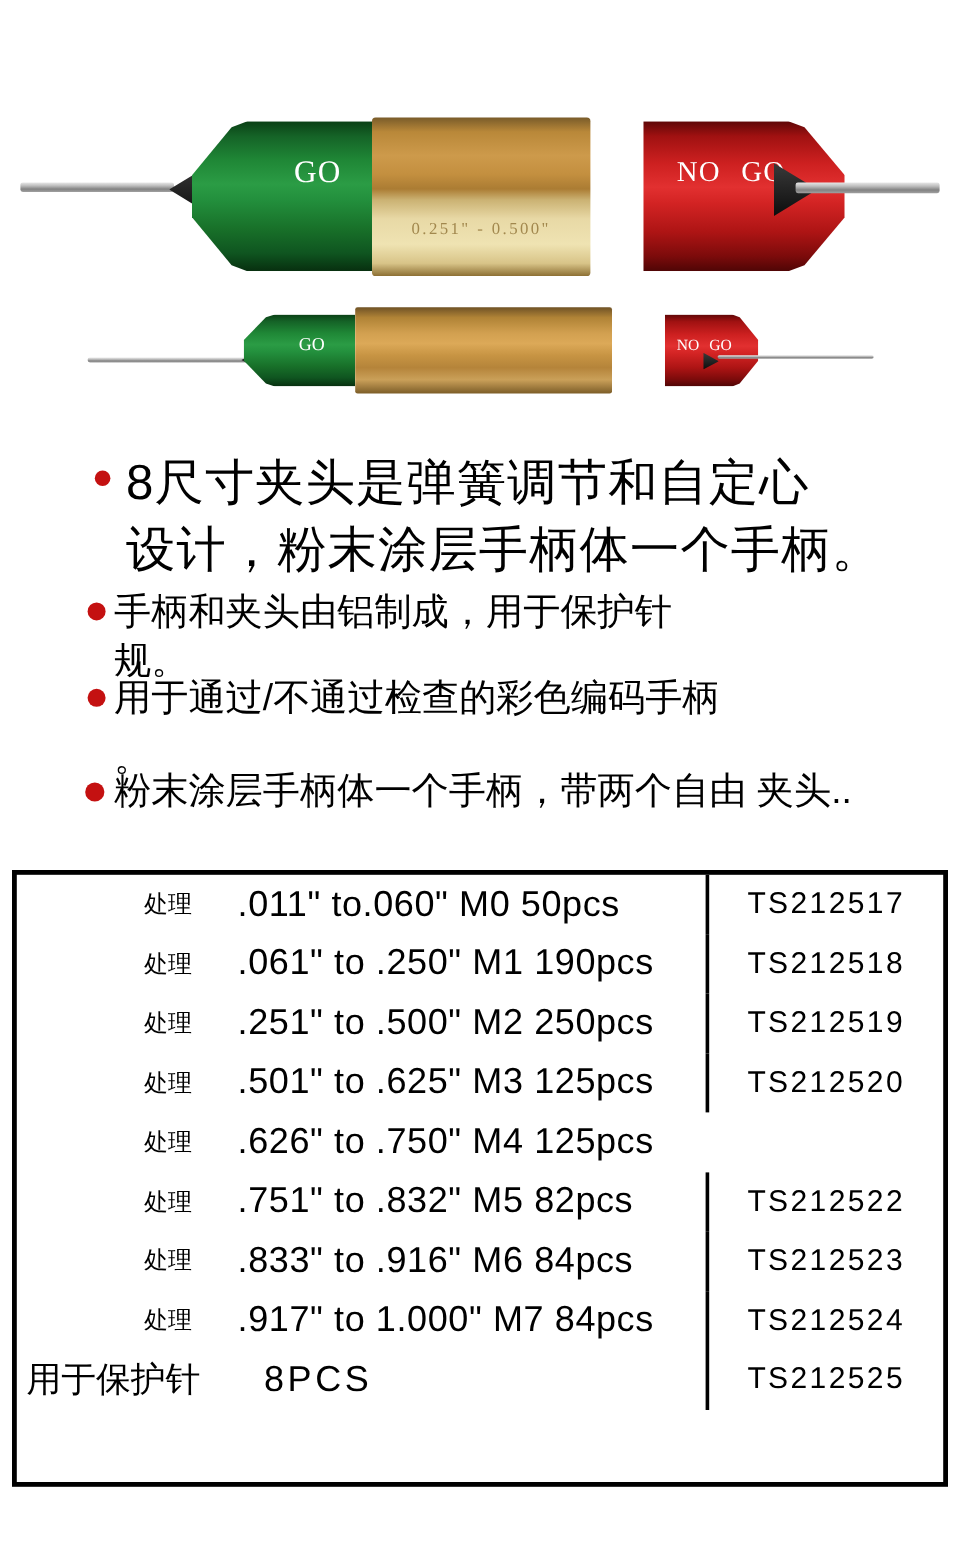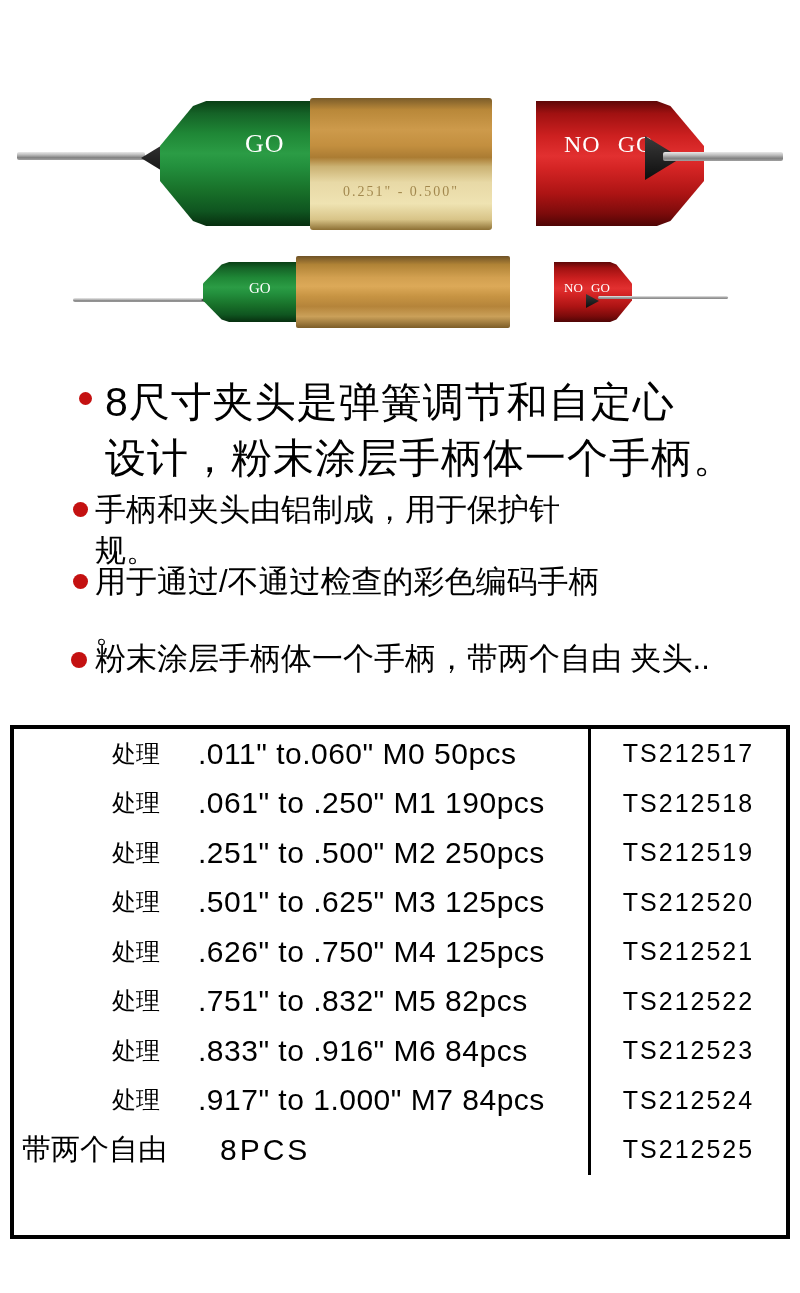--- a/index.html
+++ b/index.html
@@ -42,21 +42,21 @@
   
   .spec-table{position:absolute;left:10px;top:725px;width:780px;height:514px;
               border:4px solid #000;box-sizing:border-box;background:#fff;}
   .thead{display:grid;grid-template-columns:574px 1fr;height:57px;background:#ec4a0e;
          border-bottom:3px solid #000;box-sizing:border-box;align-items:center;}
   .thead .th{color:#fff;font-weight:bold;font-size:34px;}
   .th-spec{padding-left:24px;}
   .th-model{padding-left:12px;}
   .tbody{display:grid;grid-auto-rows:49.5px;}
   .trow{display:grid;grid-template-columns:160px 414px 1fr;align-items:center;}
-  .cell-type{text-align:right;padding-right:14px;font-size:24px;}
+  .cell-type{text-align:right;padding-right:14px;font-size:20px;}
   .cell-spec{padding-left:24px;font-size:30px;letter-spacing:.5px;white-space:nowrap;}
   .cell-model{border-left:3px solid #000;align-self:stretch;display:flex;align-items:center;
               justify-content:center;font-family:Liberation Sans, sans-serif;
               font-size:25px;letter-spacing:2px;}
   .row-kit .cell-type{text-align:left;padding-left:8px;padding-right:0;font-size:29px;white-space:nowrap;}
   .row-kit .cell-spec{padding-left:46px;letter-spacing:3px;}
 </style>
 </head>
 <body>
 
@@ -131,38 +131,37 @@
         <span class="cell-model">TS212519</span>
       </div>
       <div class="trow">
         <span class="cell-type">处理</span>
         <span class="cell-spec">.501" to .625" M3 125pcs</span>
         <span class="cell-model">TS212520</span>
       </div>
       <div class="trow">
         <span class="cell-type">处理</span>
         <span class="cell-spec">.626" to .750"  M4 125pcs</span>
-        <span class="cell-model">TS212521</span>
       </div>
       <div class="trow">
         <span class="cell-type">处理</span>
         <span class="cell-spec">.751" to .832"  M5 82pcs</span>
         <span class="cell-model">TS212522</span>
       </div>
       <div class="trow">
         <span class="cell-type">处理</span>
         <span class="cell-spec">.833" to .916" M6 84pcs</span>
         <span class="cell-model">TS212523</span>
       </div>
       <div class="trow">
         <span class="cell-type">处理</span>
         <span class="cell-spec">.917" to 1.000" M7 84pcs</span>
         <span class="cell-model">TS212524</span>
       </div>
       <div class="trow row-kit">
-        <span class="cell-type">带两个自由</span>
+        <span class="cell-type">用于保护针</span>
         <span class="cell-spec">8PCS</span>
         <span class="cell-model">TS212525</span>
       </div>
 
     </div>
   </div>
 </div>
 
 </body></html>

